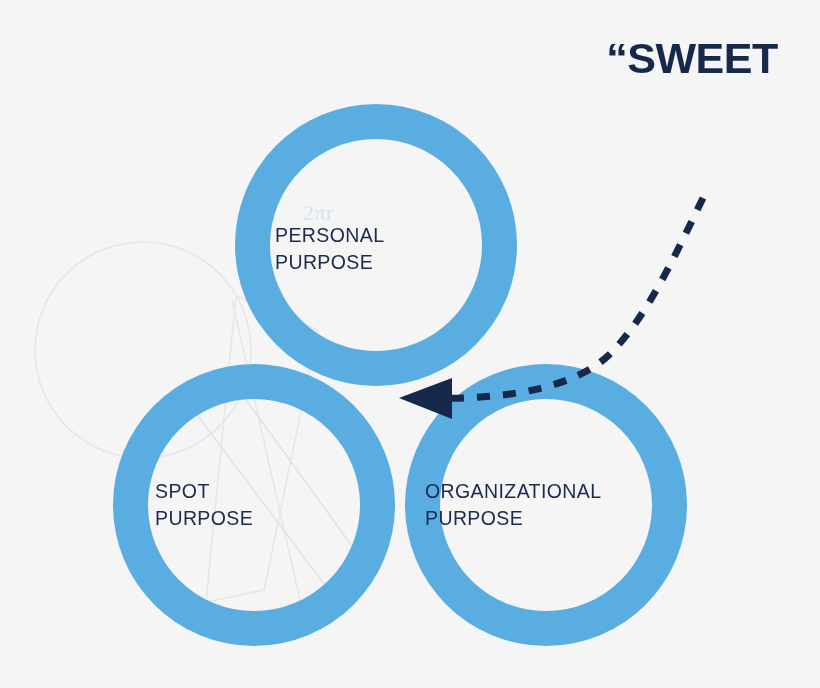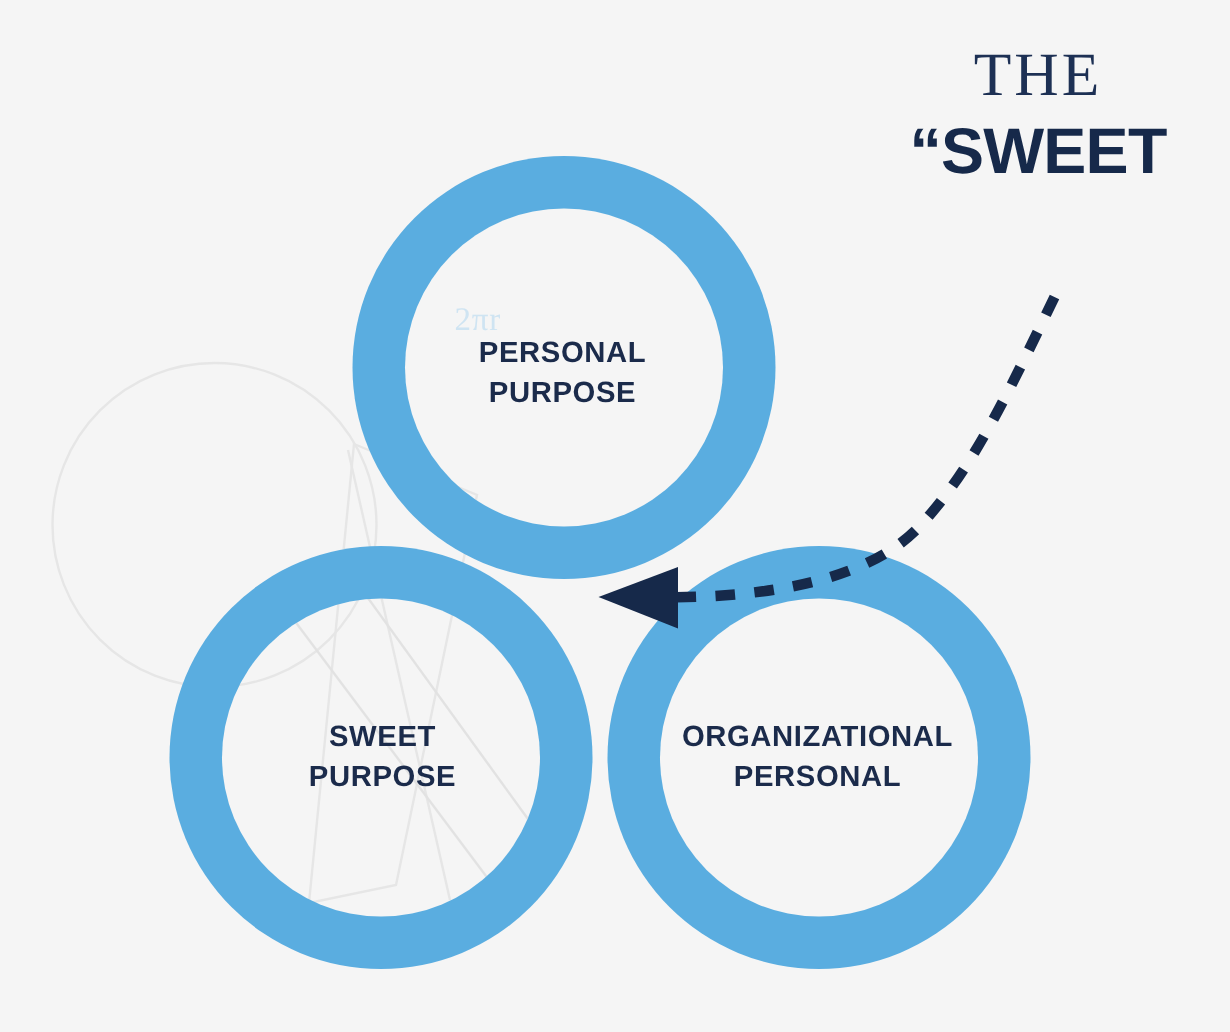--- a/index.html
+++ b/index.html
@@ -23,25 +23,25 @@
   #diagram-svg {
     position: absolute;
     left: 0;
     top: 0;
     width: 820px;
     height: 688px;
     display: block;
   }
   .ring-label {
     position: absolute;
-    text-align: center;
+    text-align: left;
     color: #1b2b4b;
     font-family: "Liberation Sans", sans-serif;
     font-size: 19.5px;
-    font-weight: 700;
+    font-weight: 400;
     line-height: 1.38;
     letter-spacing: 0.4px;
     white-space: pre-line;
     pointer-events: none;
   }
   #label-personal {
     left: 275px;
     top: 222px;
     width: 200px;
   }
@@ -142,24 +142,23 @@
                C 575 390, 500 400, 426 398" fill="none" stroke="#16294a" stroke-width="7" stroke-dasharray="13 13" stroke-linecap="butt"></path>
       <polygon points="399,398 452,378 452,419" fill="#16294a"></polygon>
     </g>
   </svg>
 
   <div class="watermark-formula">2πr</div>
 
   <div class="ring-label" id="label-personal">PERSONAL
 PURPOSE</div>
 
-  <div class="ring-label" id="label-role">SWEET
+  <div class="ring-label" id="label-role">SPOT
 PURPOSE</div>
 
   <div class="ring-label" id="label-organizational">ORGANIZATIONAL
-PERSONAL</div>
+PURPOSE</div>
 
   <div id="callout">
-    <div id="callout-the">THE</div>
     <div id="callout-sweet">“SWEET</div>
   </div>
 
 </div>
 
 </body></html>

